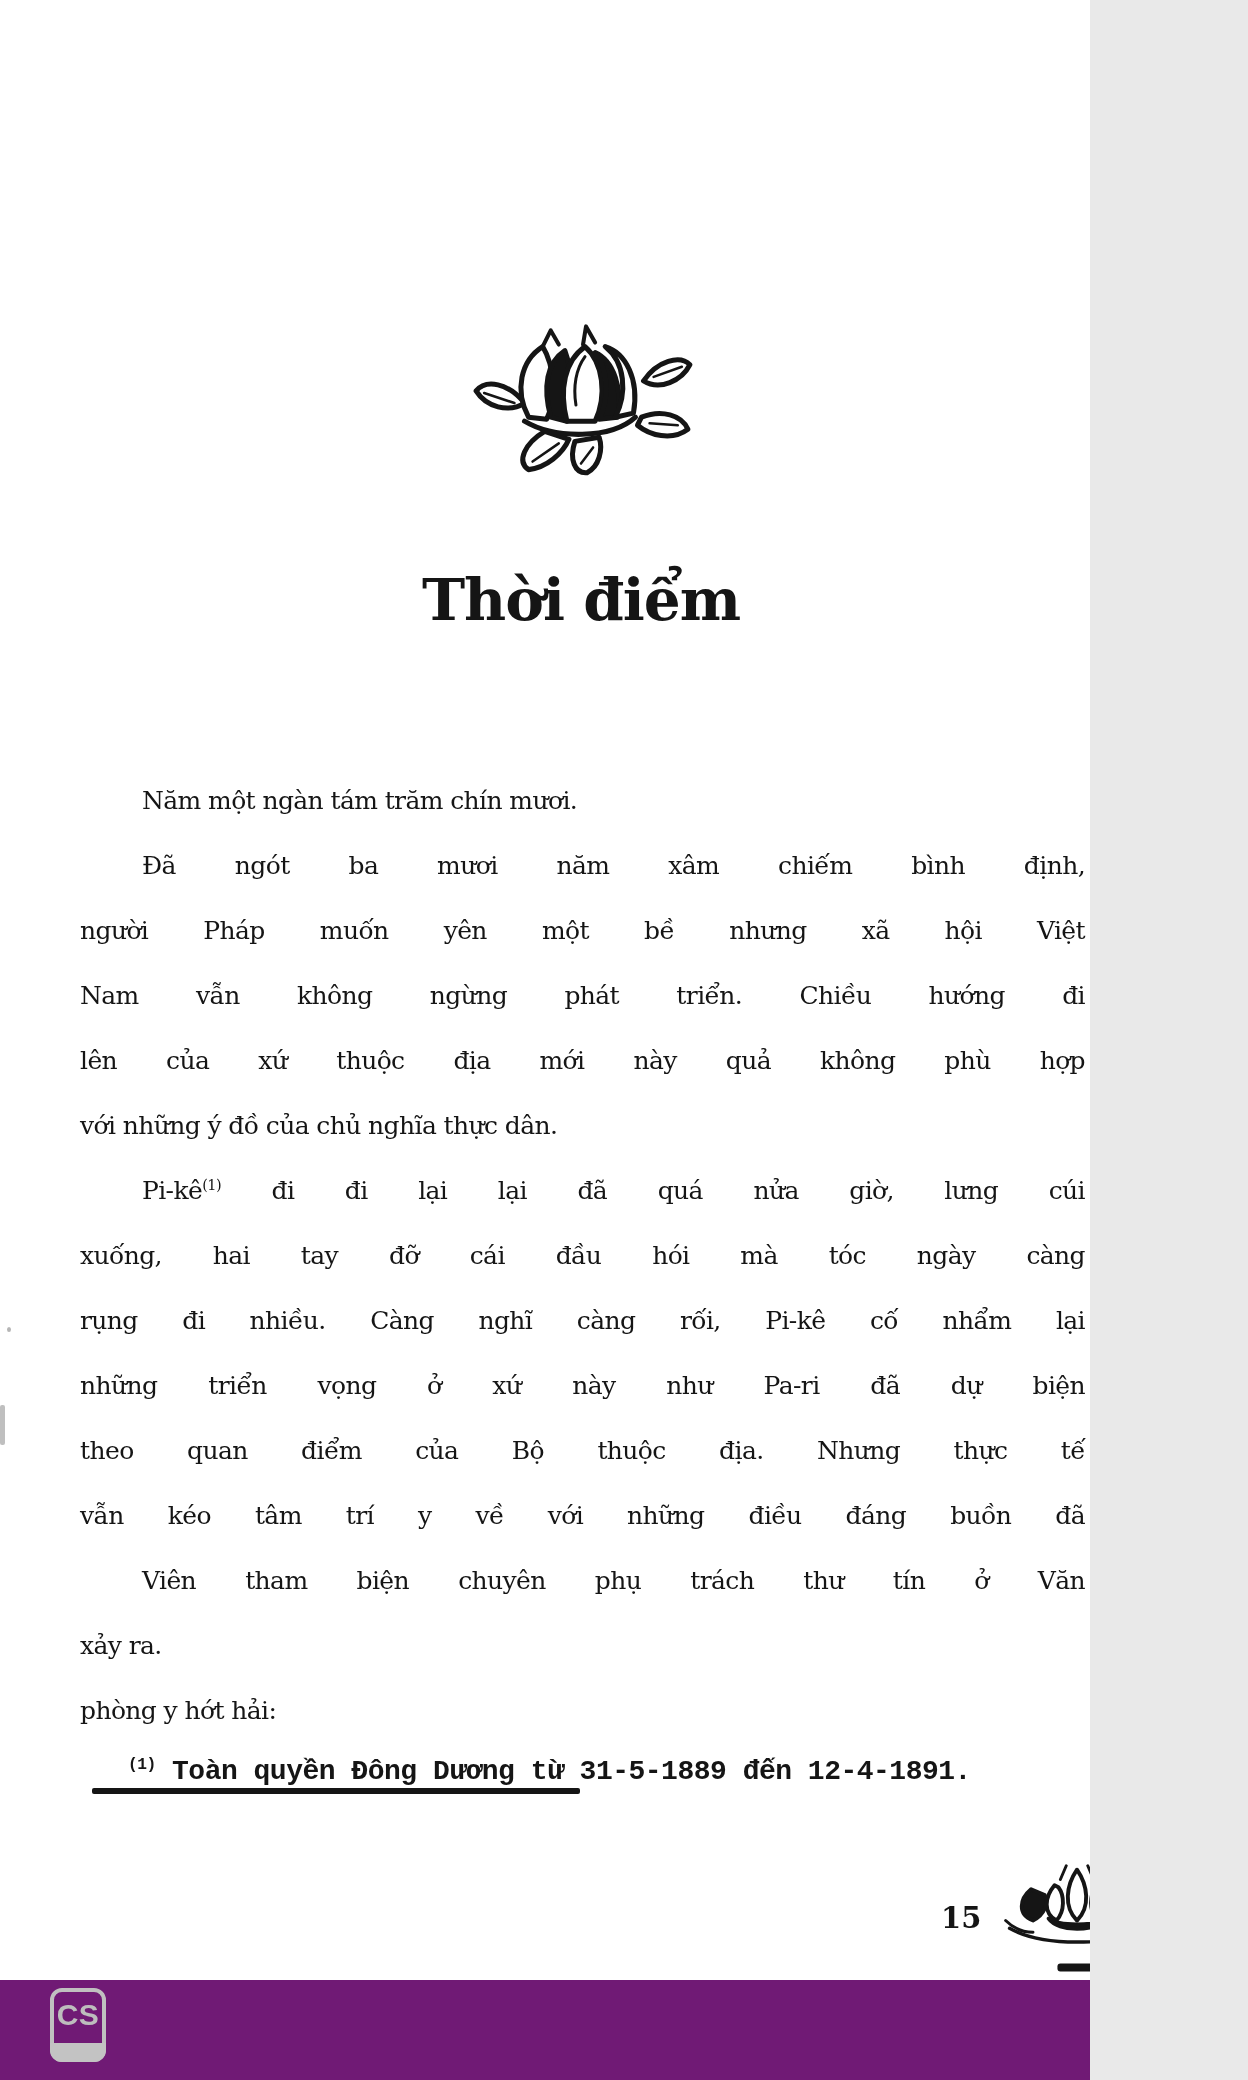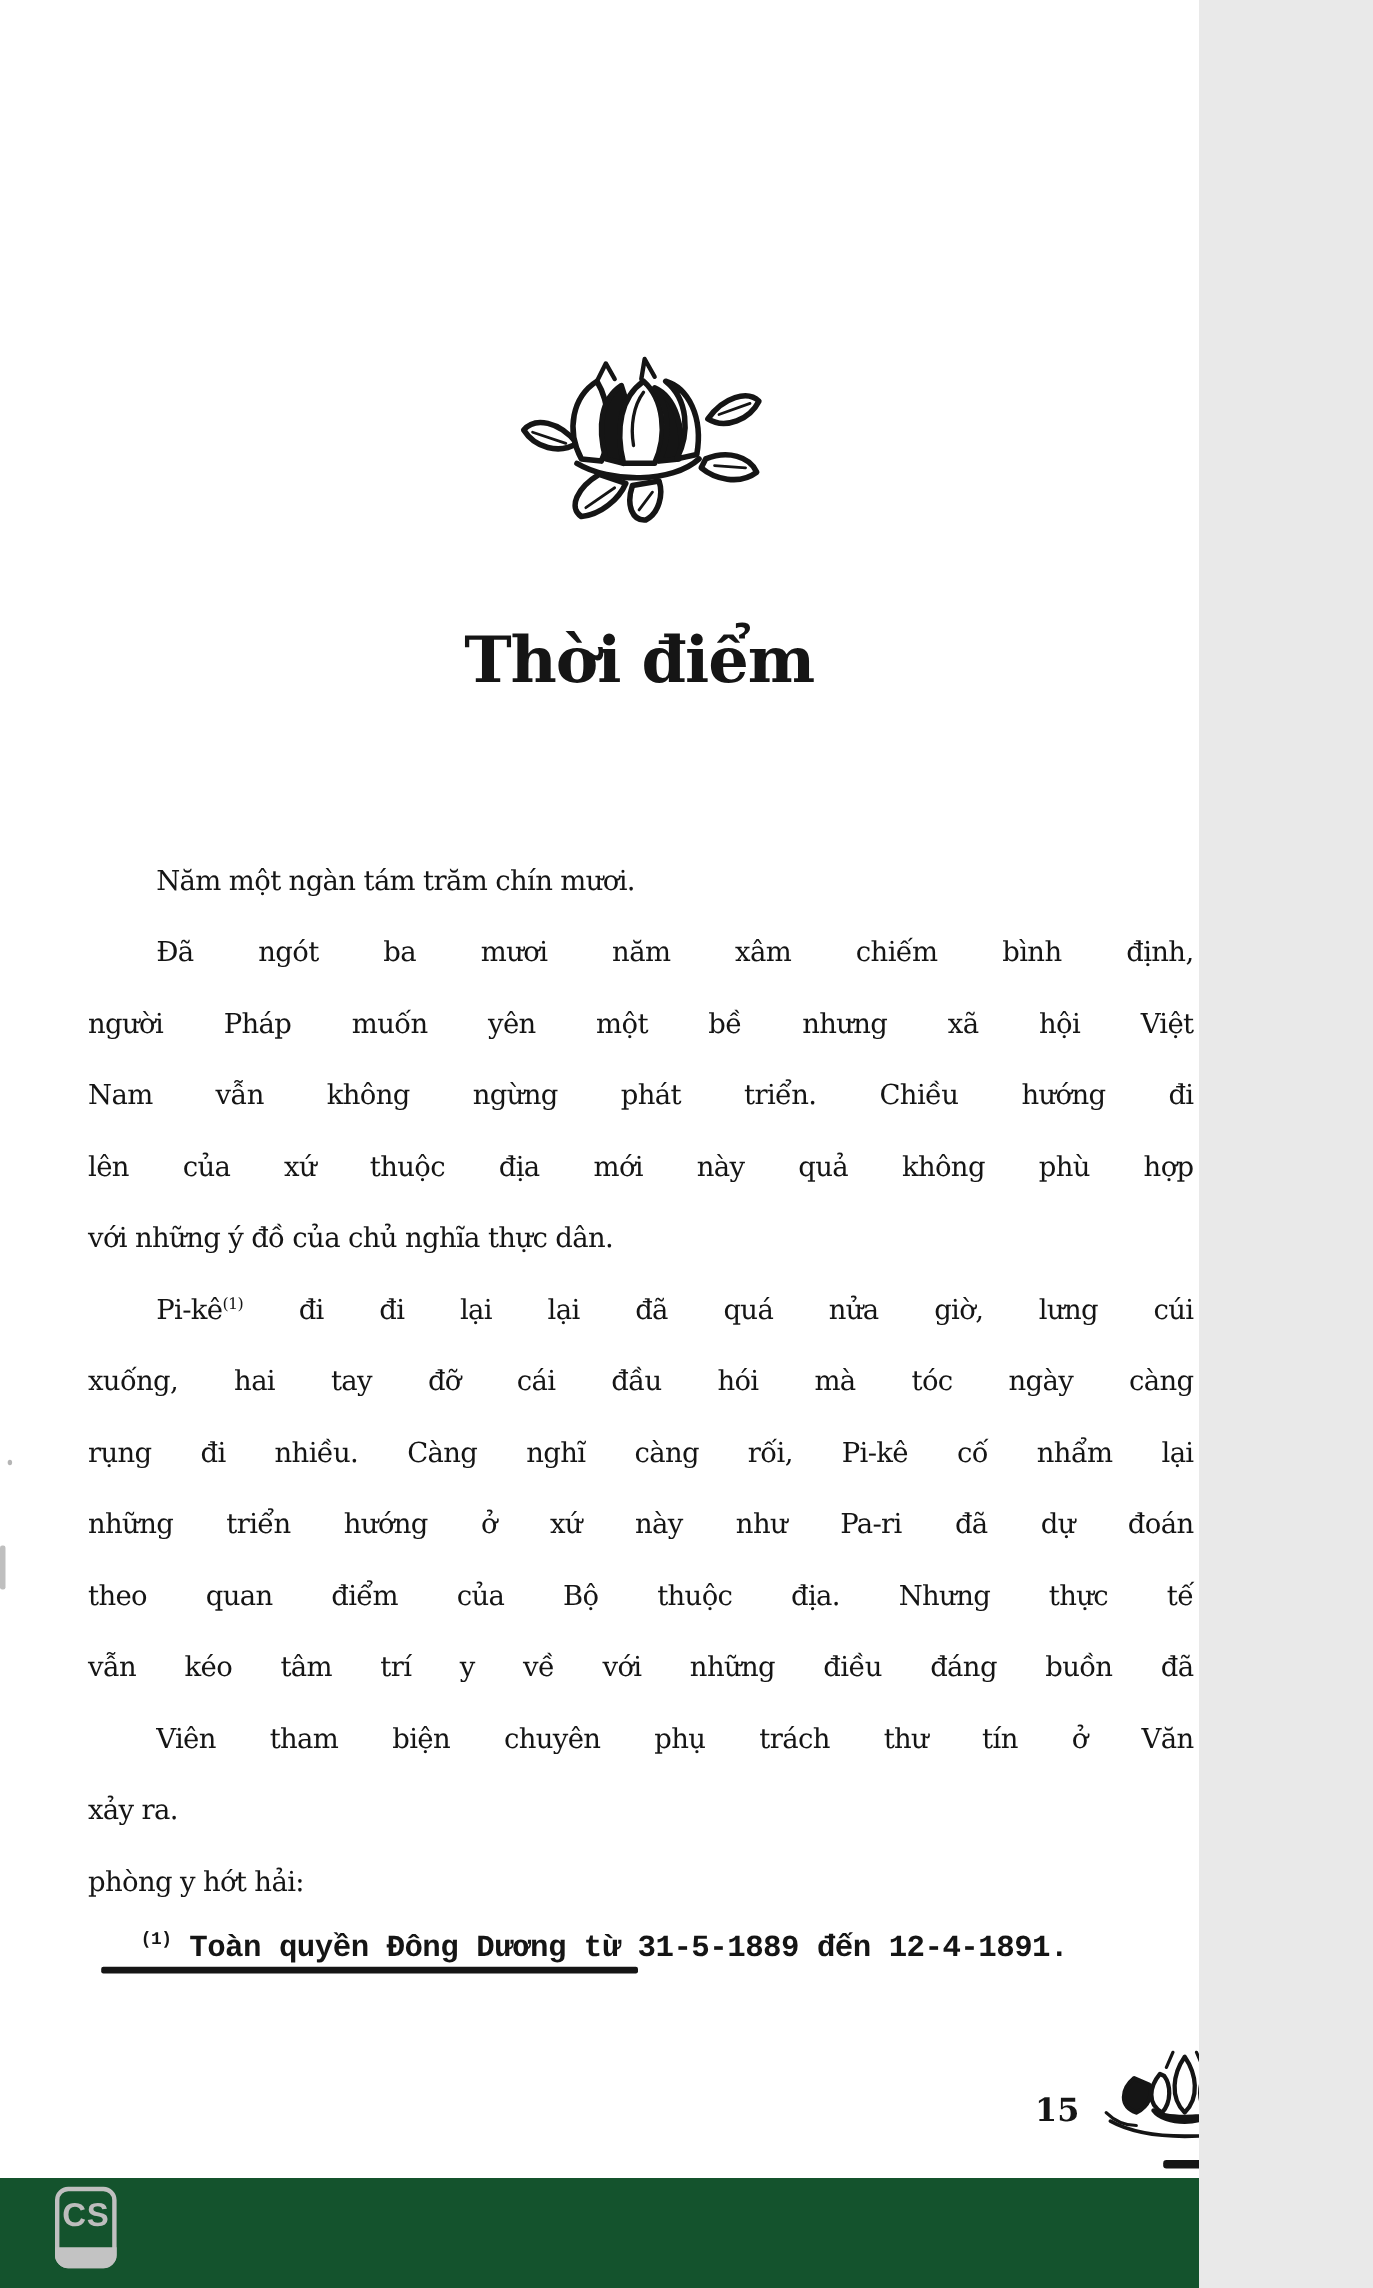--- a/index.html
+++ b/index.html
@@ -53,21 +53,21 @@
   
   .edge-artifact{
     position:absolute;left:0;top:1405px;width:5px;height:40px;
     background:#8a8a8a;opacity:.55;border-radius:2px;
   }
   .edge-speck{
     position:absolute;left:7px;top:1327px;width:4px;height:5px;
     background:#b5b5b5;border-radius:50%;
   }
   
-  .watermark{position:absolute;left:0;top:1980px;width:1248px;height:100px;background:#14532d;}
+  .watermark{position:absolute;left:0;top:1980px;width:1248px;height:100px;background:#701a75;}
   .cs-logo{
     position:absolute;left:50px;top:8px;width:56px;height:74px;
     border:4px solid #c0c0c0;border-radius:12px;box-sizing:border-box;
   }
   .cs-logo-text{
     position:absolute;left:0;top:6px;width:48px;text-align:center;
     font-family:"Liberation Sans", sans-serif;
     font-size:30px;font-weight:bold;color:#bdbdbd;letter-spacing:0.5px;
   }
   .cs-logo-bar{
@@ -121,21 +121,21 @@
   <div class="body-block">
     <div class="line indent">Năm một ngàn tám trăm chín mươi.</div>
     <div class="line indent justify">Đã ngót ba mươi năm xâm chiếm bình định,</div>
     <div class="line justify">người Pháp muốn yên một bề nhưng xã hội Việt</div>
     <div class="line justify">Nam vẫn không ngừng phát triển. Chiều hướng đi</div>
     <div class="line justify">lên của xứ thuộc địa mới này quả không phù hợp</div>
     <div class="line">với những ý đồ của chủ nghĩa thực dân.</div>
     <div class="line indent justify"><span>Pi-kê</span><sup>(1)</sup><span> đi đi lại lại đã quá nửa giờ, lưng cúi</span></div>
     <div class="line justify">xuống, hai tay đỡ cái đầu hói mà tóc ngày càng</div>
     <div class="line justify">rụng đi nhiều. Càng nghĩ càng rối, Pi-kê cố nhẩm lại</div>
-    <div class="line justify">những triển hướng ở xứ này như Pa-ri đã dự đoán</div>
+    <div class="line justify">những triển vọng ở xứ này như Pa-ri đã dự biện</div>
     <div class="line justify">theo quan điểm của Bộ thuộc địa. Nhưng thực tế</div>
     <div class="line justify">vẫn kéo tâm trí y về với những điều đáng buồn đã</div>
     <div class="line indent justify">Viên tham biện chuyên phụ trách thư tín ở Văn</div>
     <div class="line">xảy ra.</div>
     <div class="line">phòng y hớt hải:</div>
   </div>
 
   <div class="footnote-divider"></div>
   <div class="footnote"><sup>(1)</sup><span> Toàn quyền Đông Dương từ 31-5-1889 đến 12-4-1891.</span></div>
 

